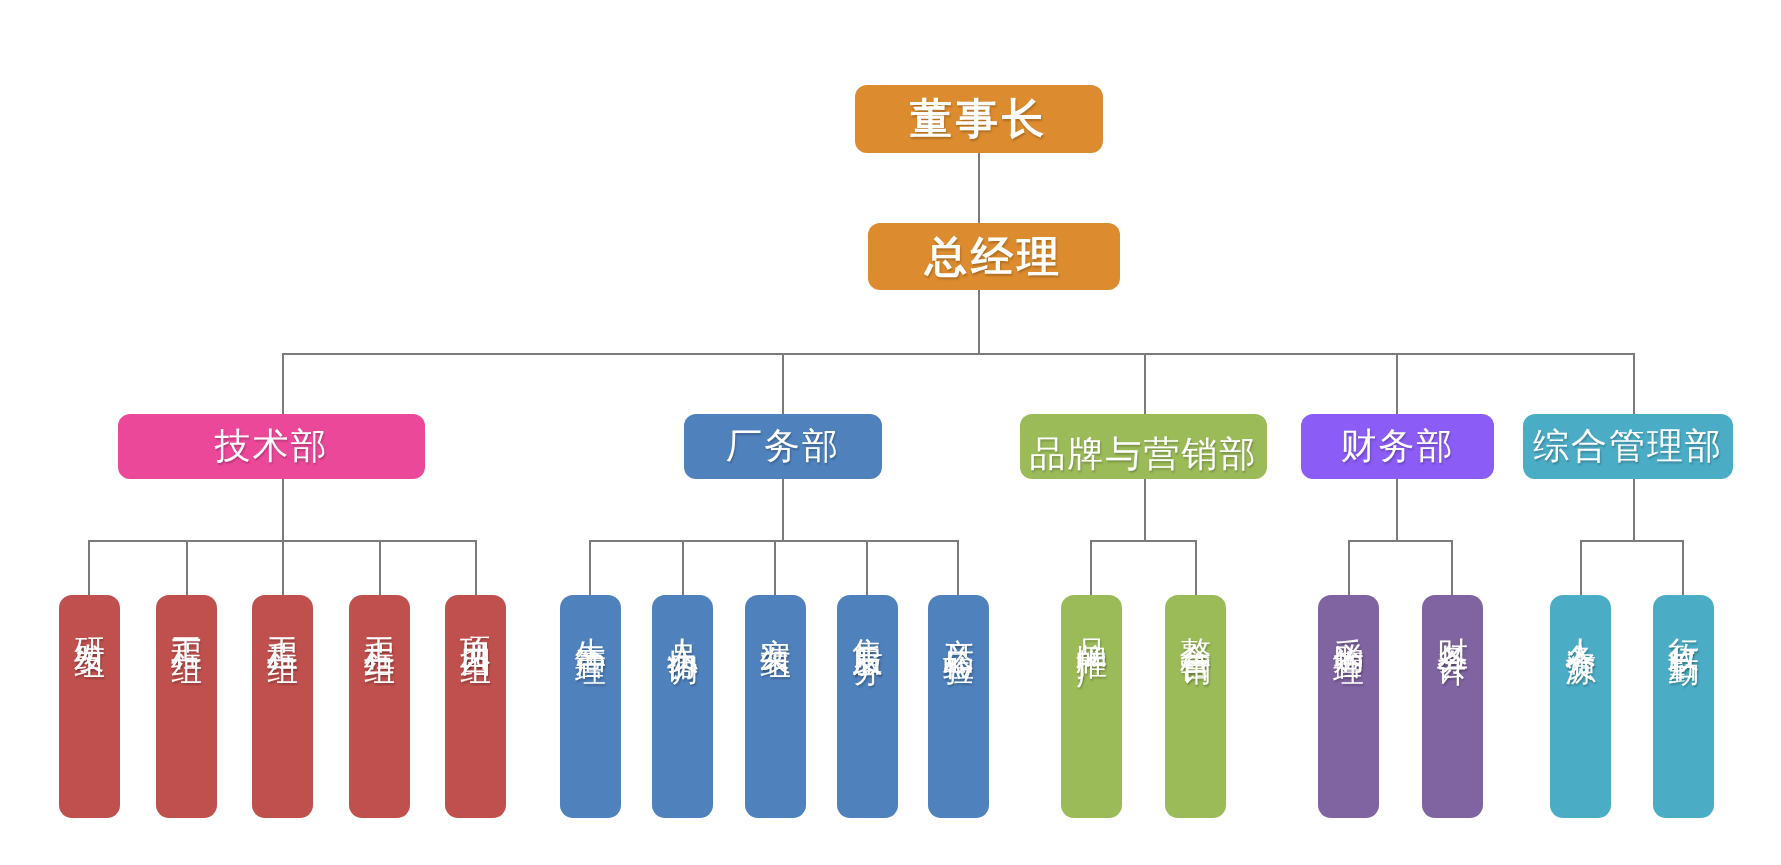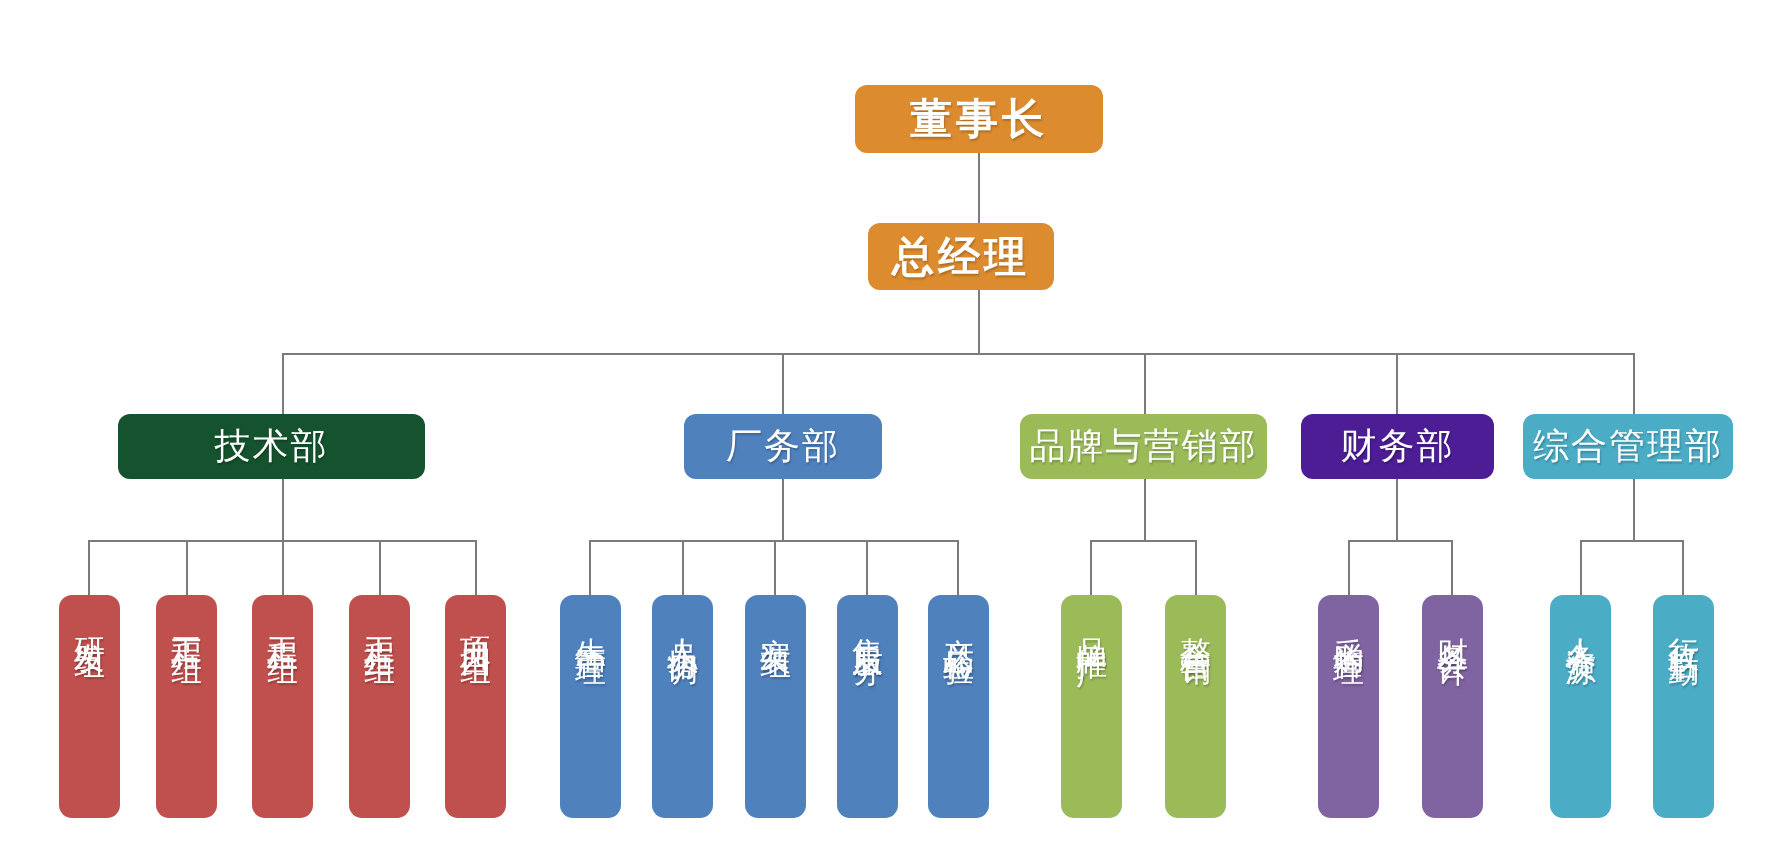--- a/index.html
+++ b/index.html
@@ -75,34 +75,34 @@
   <div class="line v" style="left:1090px;top:541px;height:54px"></div>
   <div class="line v" style="left:1195px;top:541px;height:54px"></div>
   <div class="line v" style="left:1348px;top:541px;height:54px"></div>
   <div class="line v" style="left:1451px;top:541px;height:54px"></div>
   <div class="line v" style="left:1580px;top:541px;height:54px"></div>
   <div class="line v" style="left:1682px;top:541px;height:54px"></div>
 
   <div class="node exec" style="left: 855px; top: 85px; width: 248px; height: 68px; background-color: rgb(220, 139, 46);">
     <span class="lbl">董事长</span>
   </div>
-  <div class="node exec" style="left: 868px; top: 223px; width: 186px; height: 67px; background-color: rgb(220, 139, 46);">
+  <div class="node exec" style="left: 868px; top: 223px; width: 252px; height: 67px; background-color: rgb(220, 139, 46);">
     <span class="lbl">总经理</span>
   </div>
 
-  <div class="node dept" style="left: 118px; top: 414px; width: 307px; height: 65px; background-color: #14532d;">
+  <div class="node dept" style="left: 118px; top: 414px; width: 307px; height: 65px; background-color: #ec4899;">
     <span class="lbl">技术部</span>
   </div>
   <div class="node dept" style="left: 684px; top: 414px; width: 198px; height: 65px; background-color: rgb(79, 129, 189); align-items: center;">
     <span class="lbl">厂务部</span>
   </div>
-  <div class="node dept" style="left: 1020px; top: 414px; width: 247px; height: 65px; background-color: rgb(155, 187, 89);">
+  <div class="node dept" style="left: 1020px; top: 414px; width: 247px; height: 65px; background-color: rgb(155, 187, 89); align-items: flex-end;">
     <span class="lbl">品牌与营销部</span>
   </div>
-  <div class="node dept" style="left: 1301px; top: 414px; width: 193px; height: 65px; background-color: #4c1d95;">
+  <div class="node dept" style="left: 1301px; top: 414px; width: 193px; height: 65px; background-color: #8b5cf6;">
     <span class="lbl">财务部</span>
   </div>
   <div class="node dept" style="left: 1523px; top: 414px; width: 210px; height: 65px; background-color: rgb(75, 172, 198);">
     <span class="lbl">综合管理部</span>
   </div>
 
   <div class="node leaf" style="left: 59px; top: 595px; width: 61px; height: 223px; background-color: rgb(192, 80, 77);">
     <span class="lbl">研发组</span>
   </div>
   <div class="node leaf" style="left: 156px; top: 595px; width: 61px; height: 223px; background-color: rgb(192, 80, 77);">

